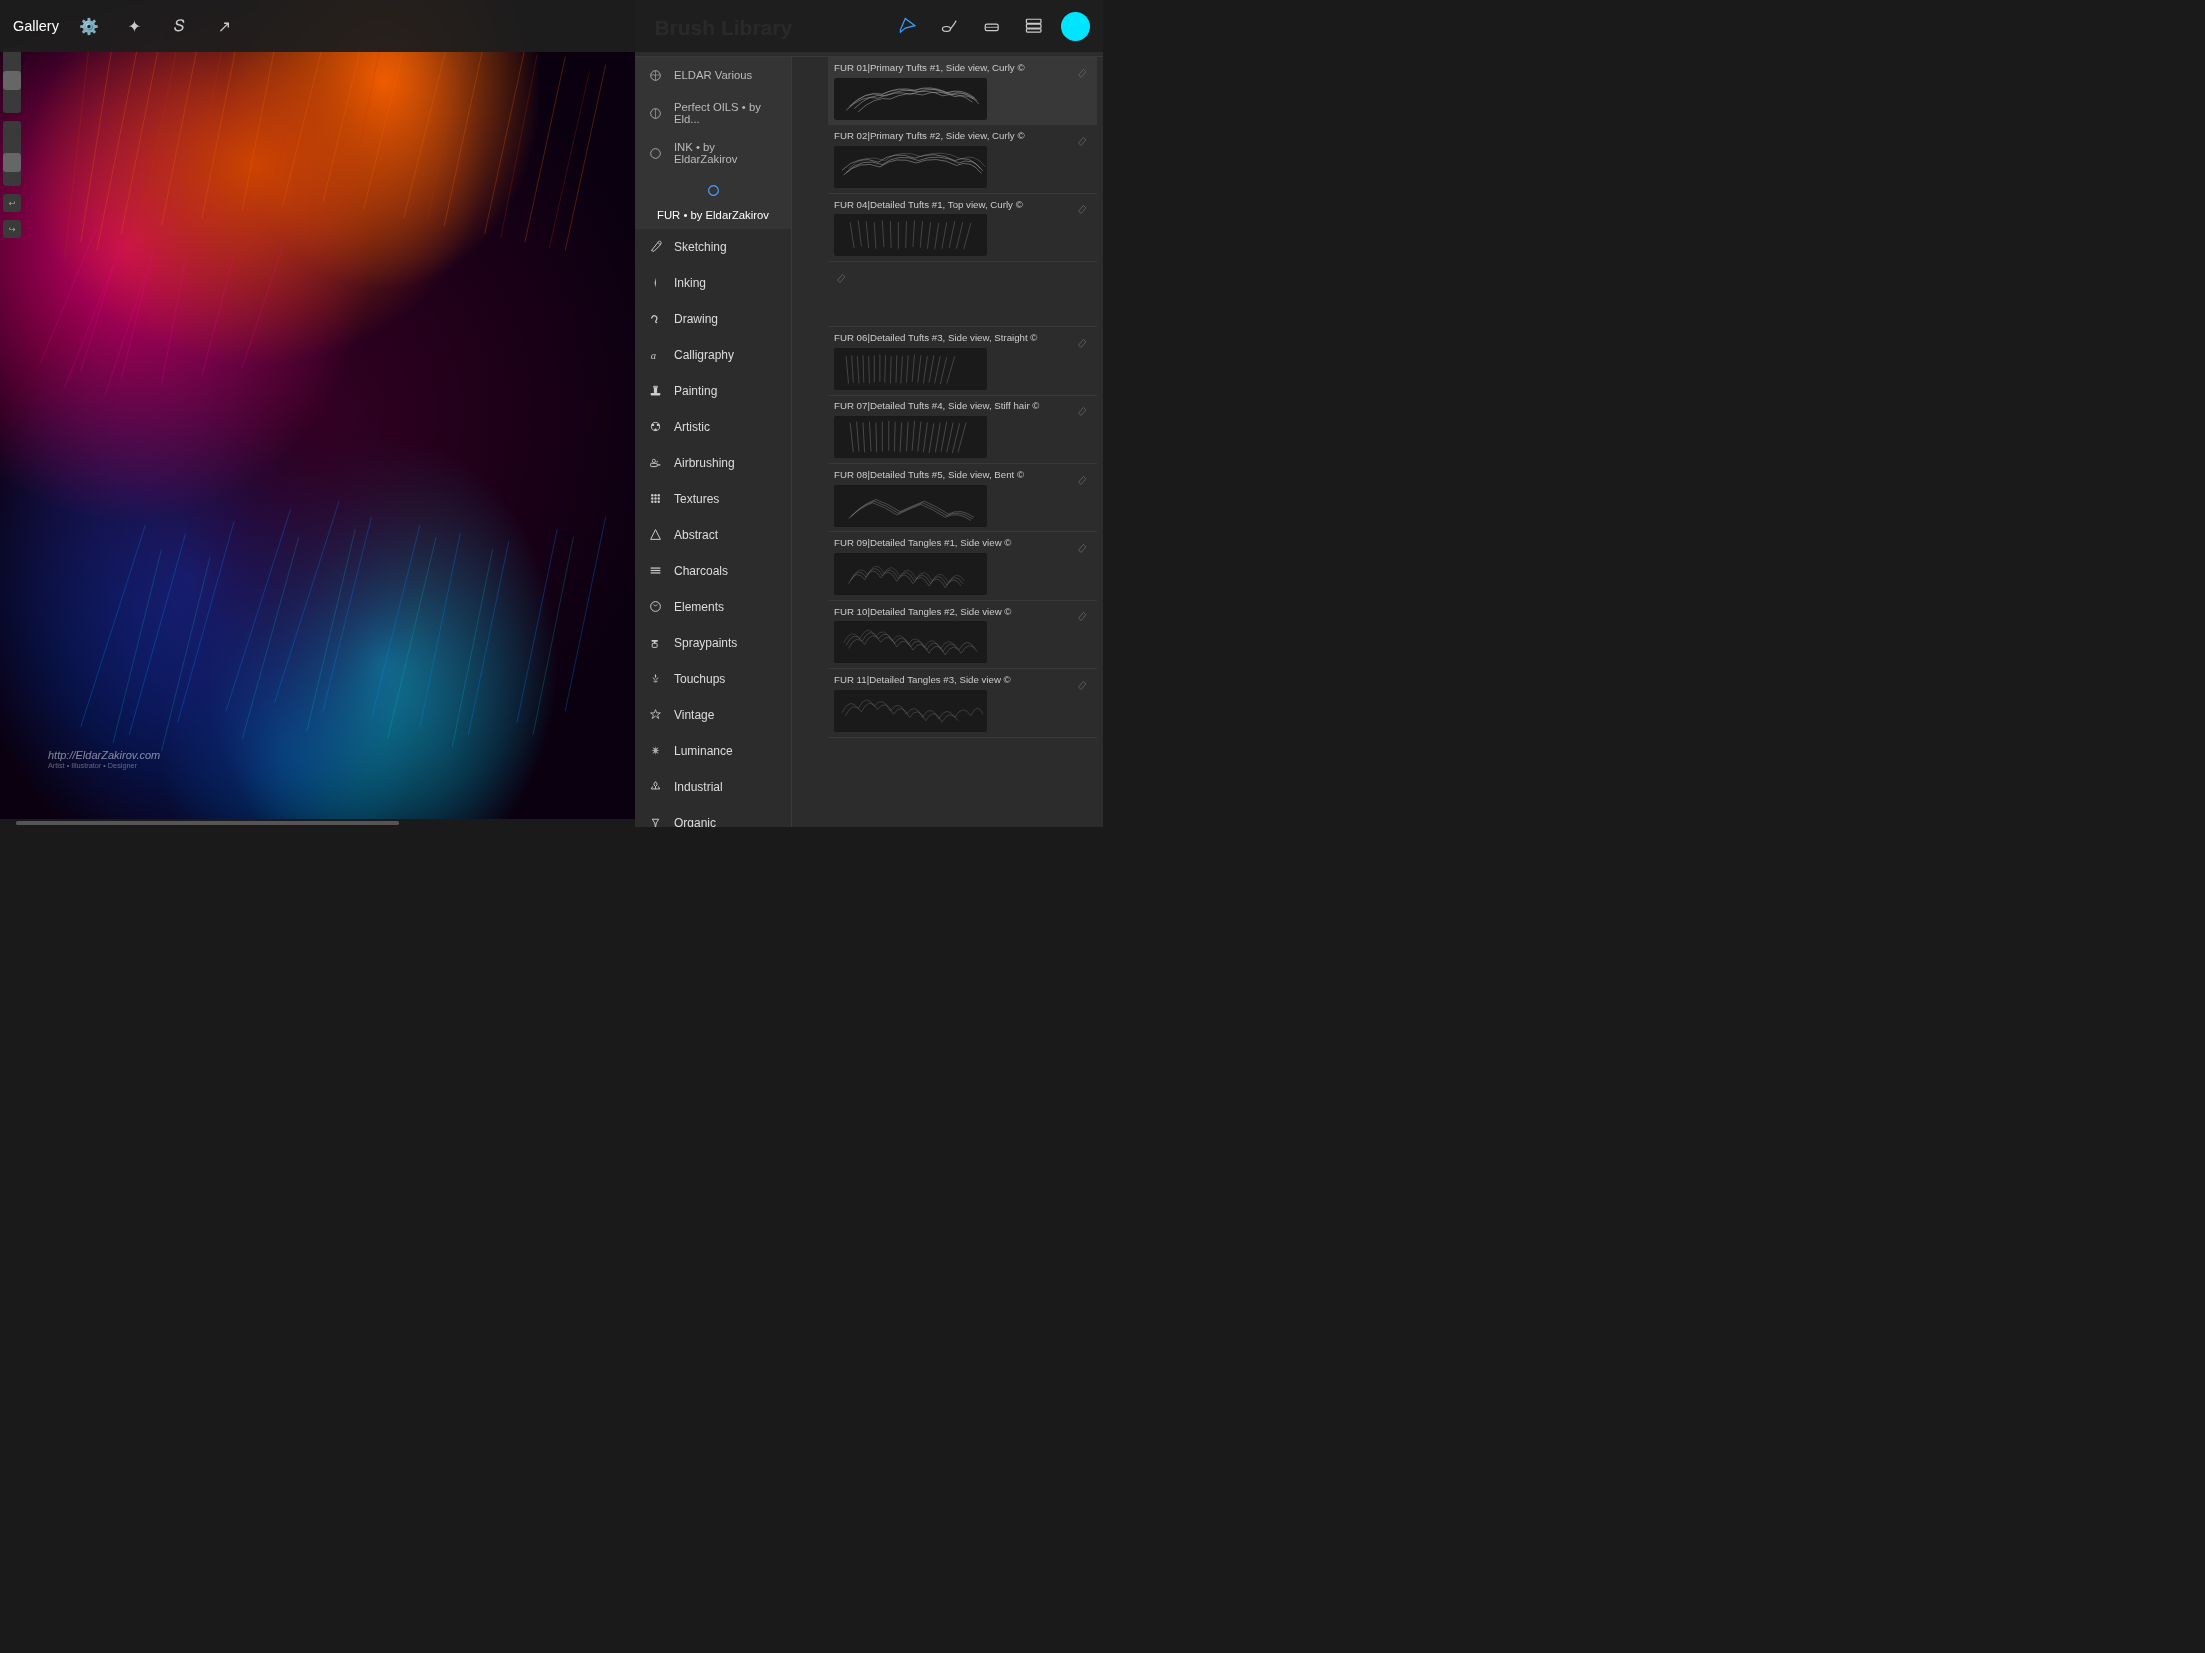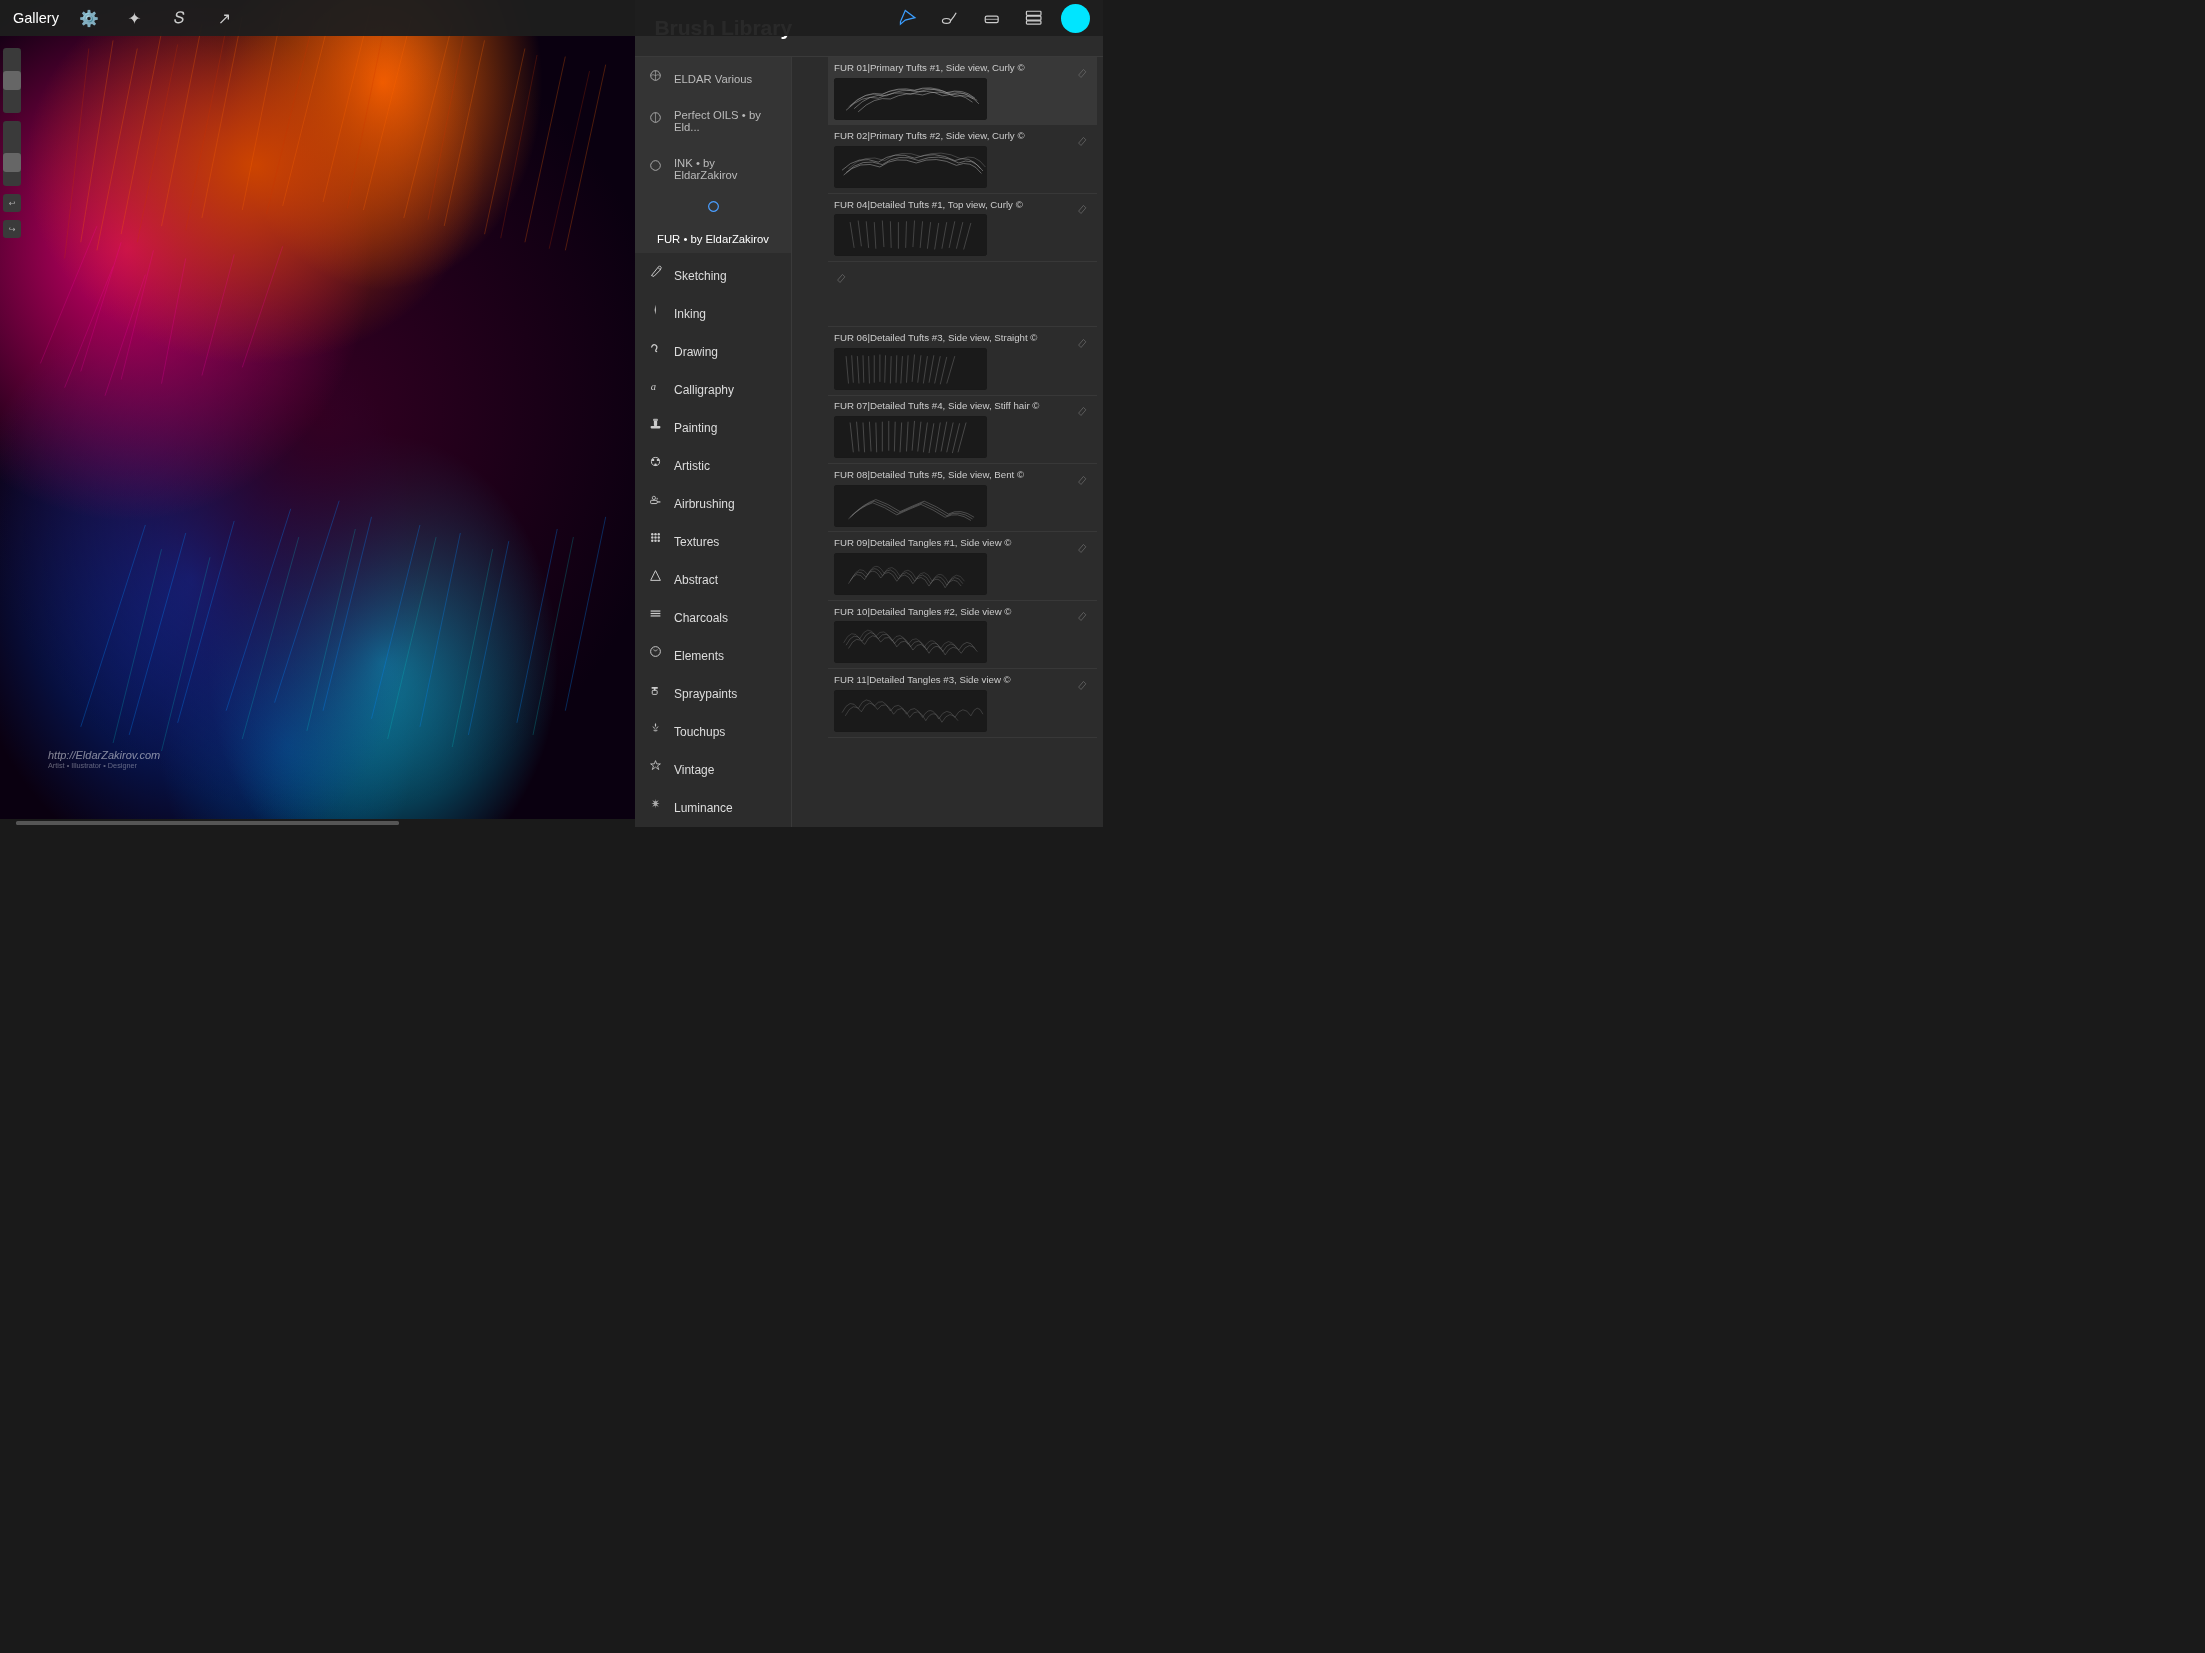--- a/index.html
+++ b/index.html
@@ -19,21 +19,21 @@
       width: 638px;
       height: 827px;
       background: #0a0010;
       overflow: hidden;
     }
 
     
     #top-bar {
       position: absolute;
       top: 0; left: 0; right: 0;
-      height: 36px;
+      height: 52px;
       background: rgba(30,30,30,0.95);
       display: flex;
       align-items: center;
       padding: 0 13px;
       z-index: 100;
     }
 
     .top-bar-left {
       display: flex;
       align-items: center;
@@ -199,21 +199,20 @@
     }
 
     .category-icon.blue {
       color: #4a9eff;
     }
 
     .category-label {
       font-size: 12px;
       color: #ddd;
       font-weight: 400;
-      margin-top: 8px;
     }
 
     .category-item.special {
       background: rgba(255,255,255,0.04);
     }
 
     .category-item.special .category-label {
       color: #bbb;
       font-size: 11.3px;
     }

